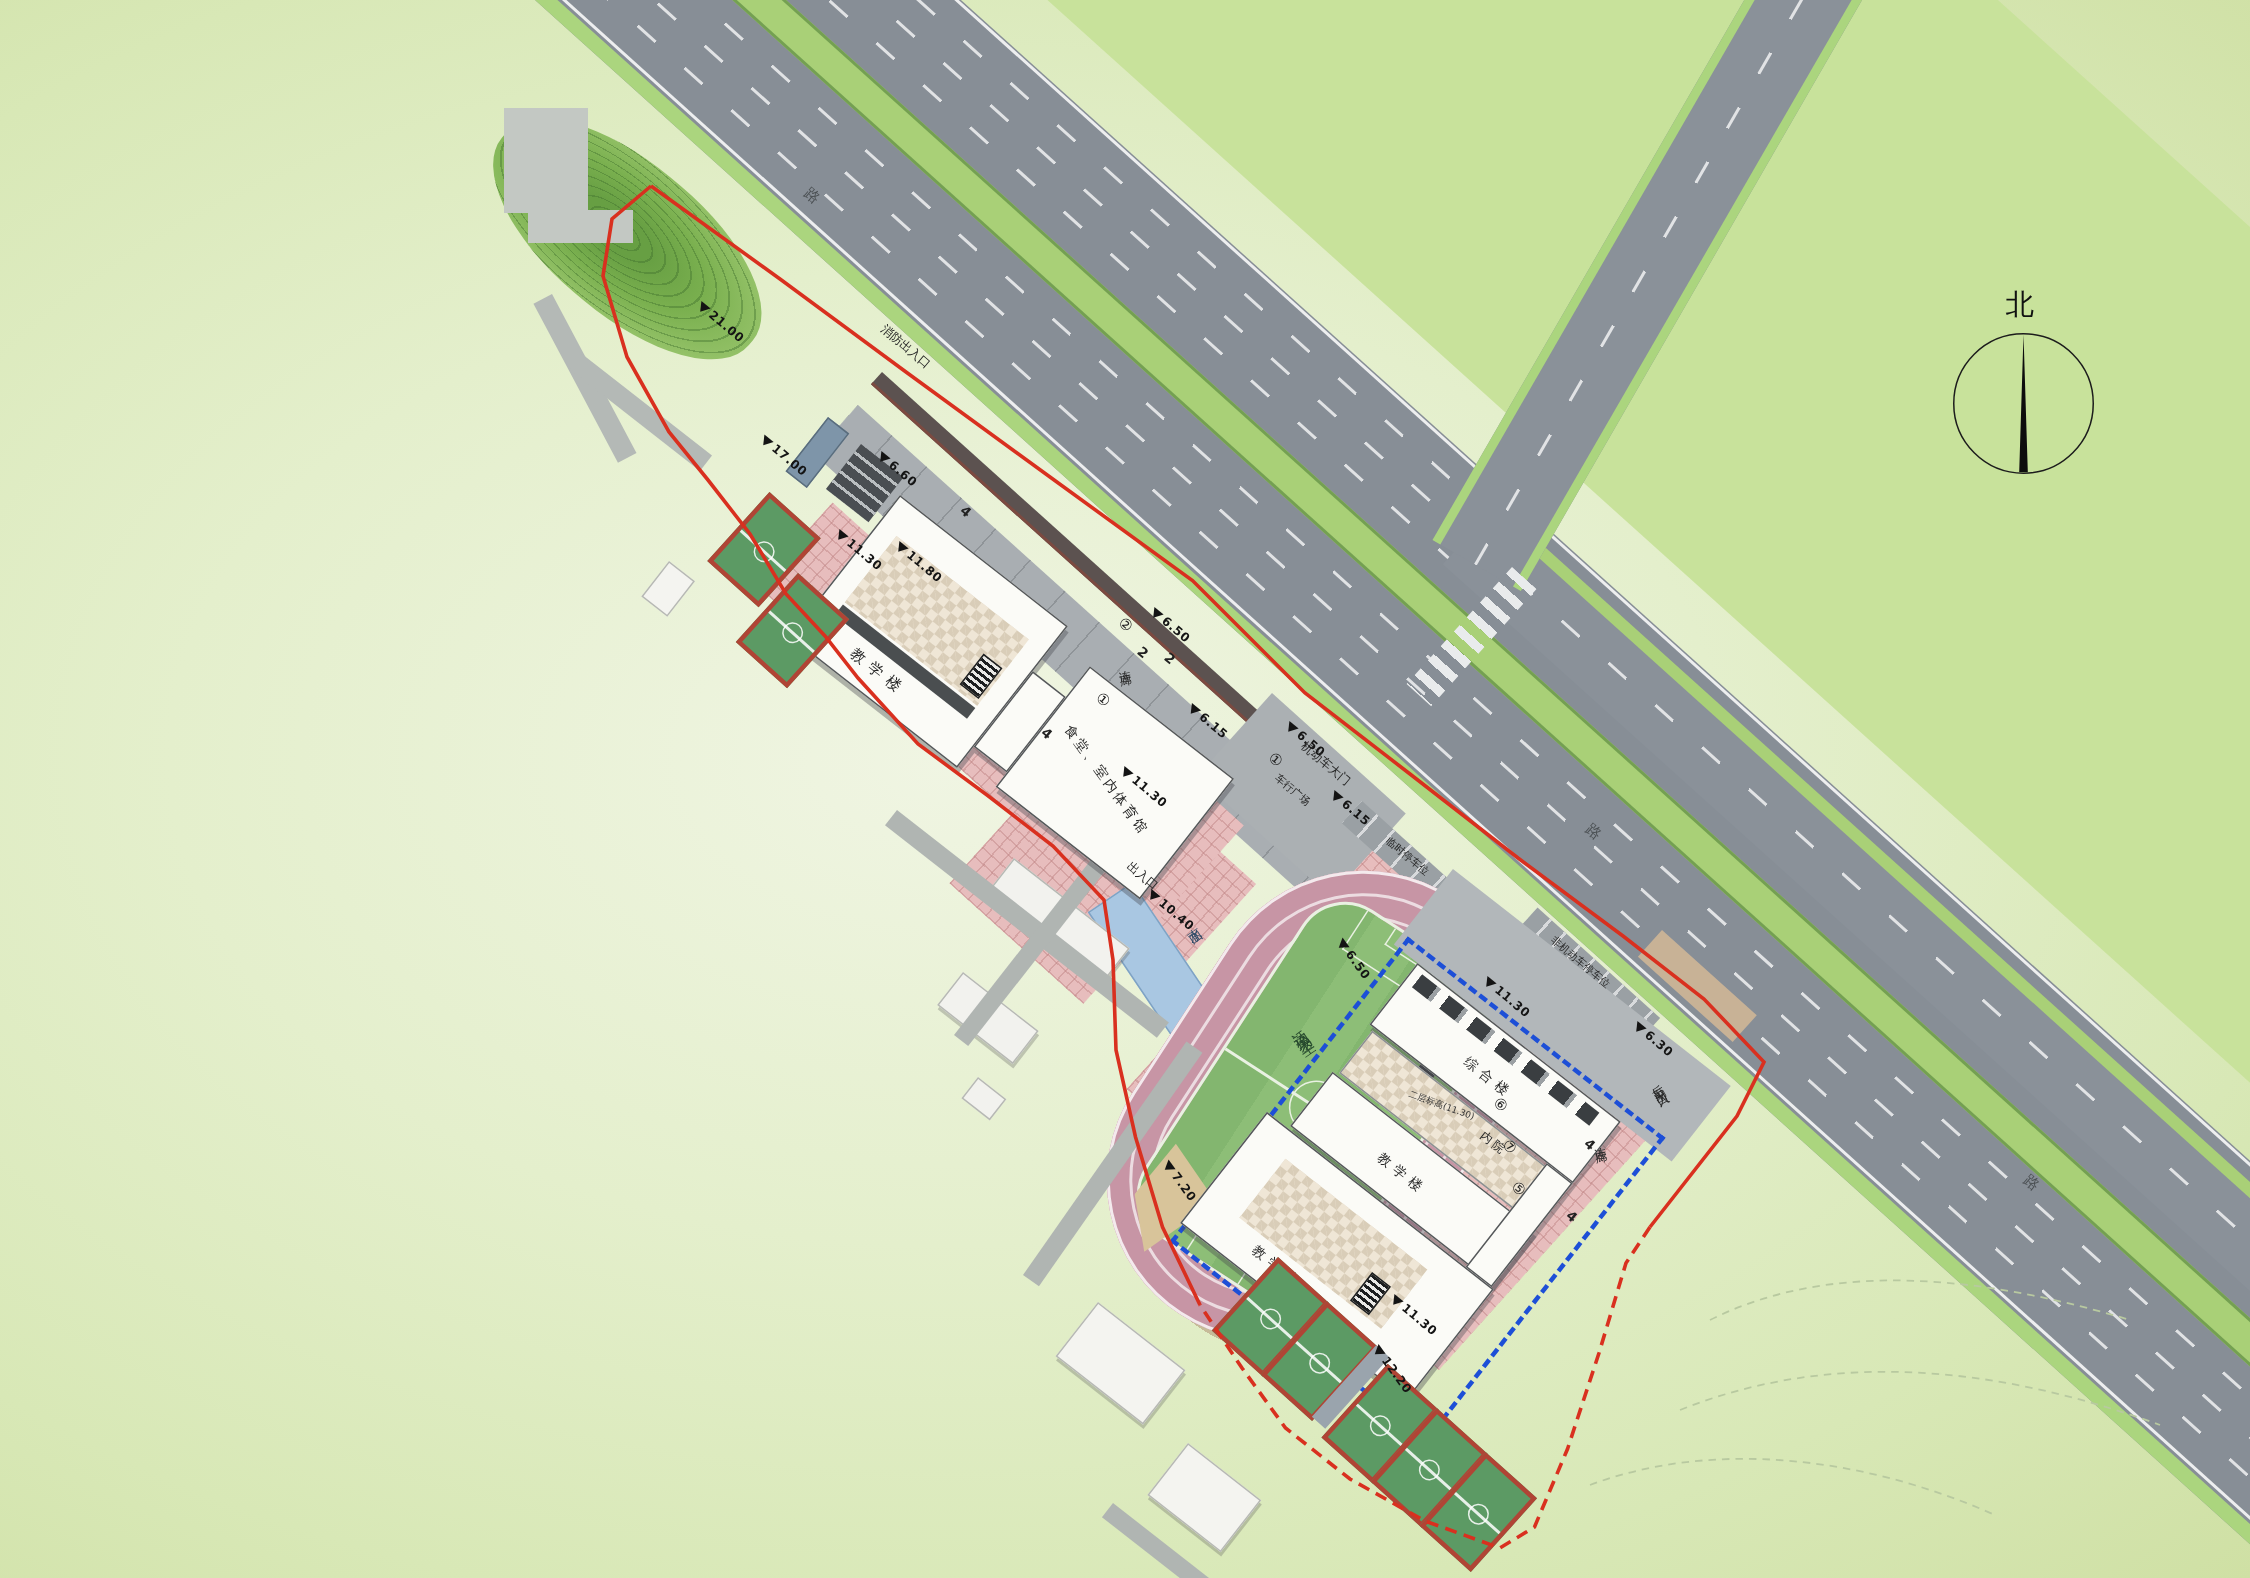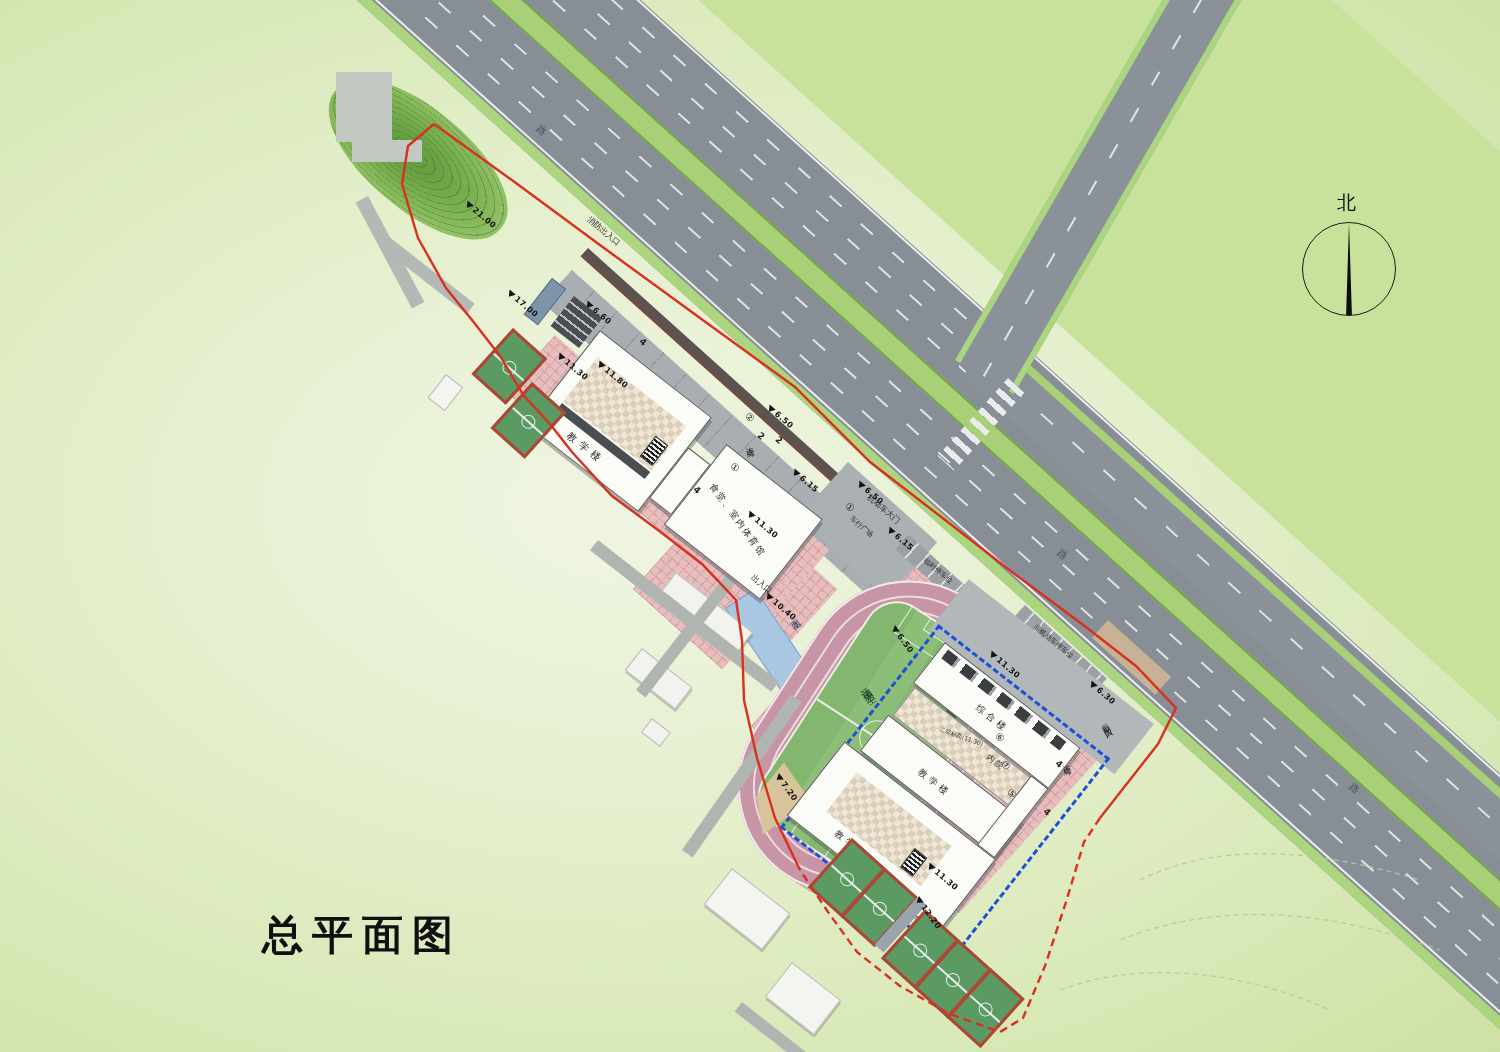--- a/index.html
+++ b/index.html
@@ -279,15 +279,14 @@
   <div class="lab vtext" style="left:1058px;top:760px;font-size:8px;transform:rotate(-11deg);">连廊</div>
   <div class="roadchar" style="left:542px;top:122px;transform:rotate(40deg);">路</div>
   <div class="roadchar" style="left:1063px;top:546px;transform:rotate(40deg);">路</div>
   <div class="roadchar" style="left:1355px;top:780px;transform:rotate(40deg);">路</div>
 
   <div class="abs" style="left:1302px;top:222px;width:92px;height:92px;border:1.6px solid #1c1c1c;border-radius:50%;">
     <div style="position:absolute;left:50%;top:0;width:18px;height:92px;margin-left:-9px;background:#0d0d0d;clip-path:polygon(50% 0%, 66% 100%, 34% 100%);"></div>
   </div>
   <div class="lab" style="left:1337px;top:190px;font-size:19px;color:#111;">北</div>
 
-  <div class="abs" id="title" style="left:262px;top:908px;">总平面图</div>
 
 </div>
 
 </body></html>

